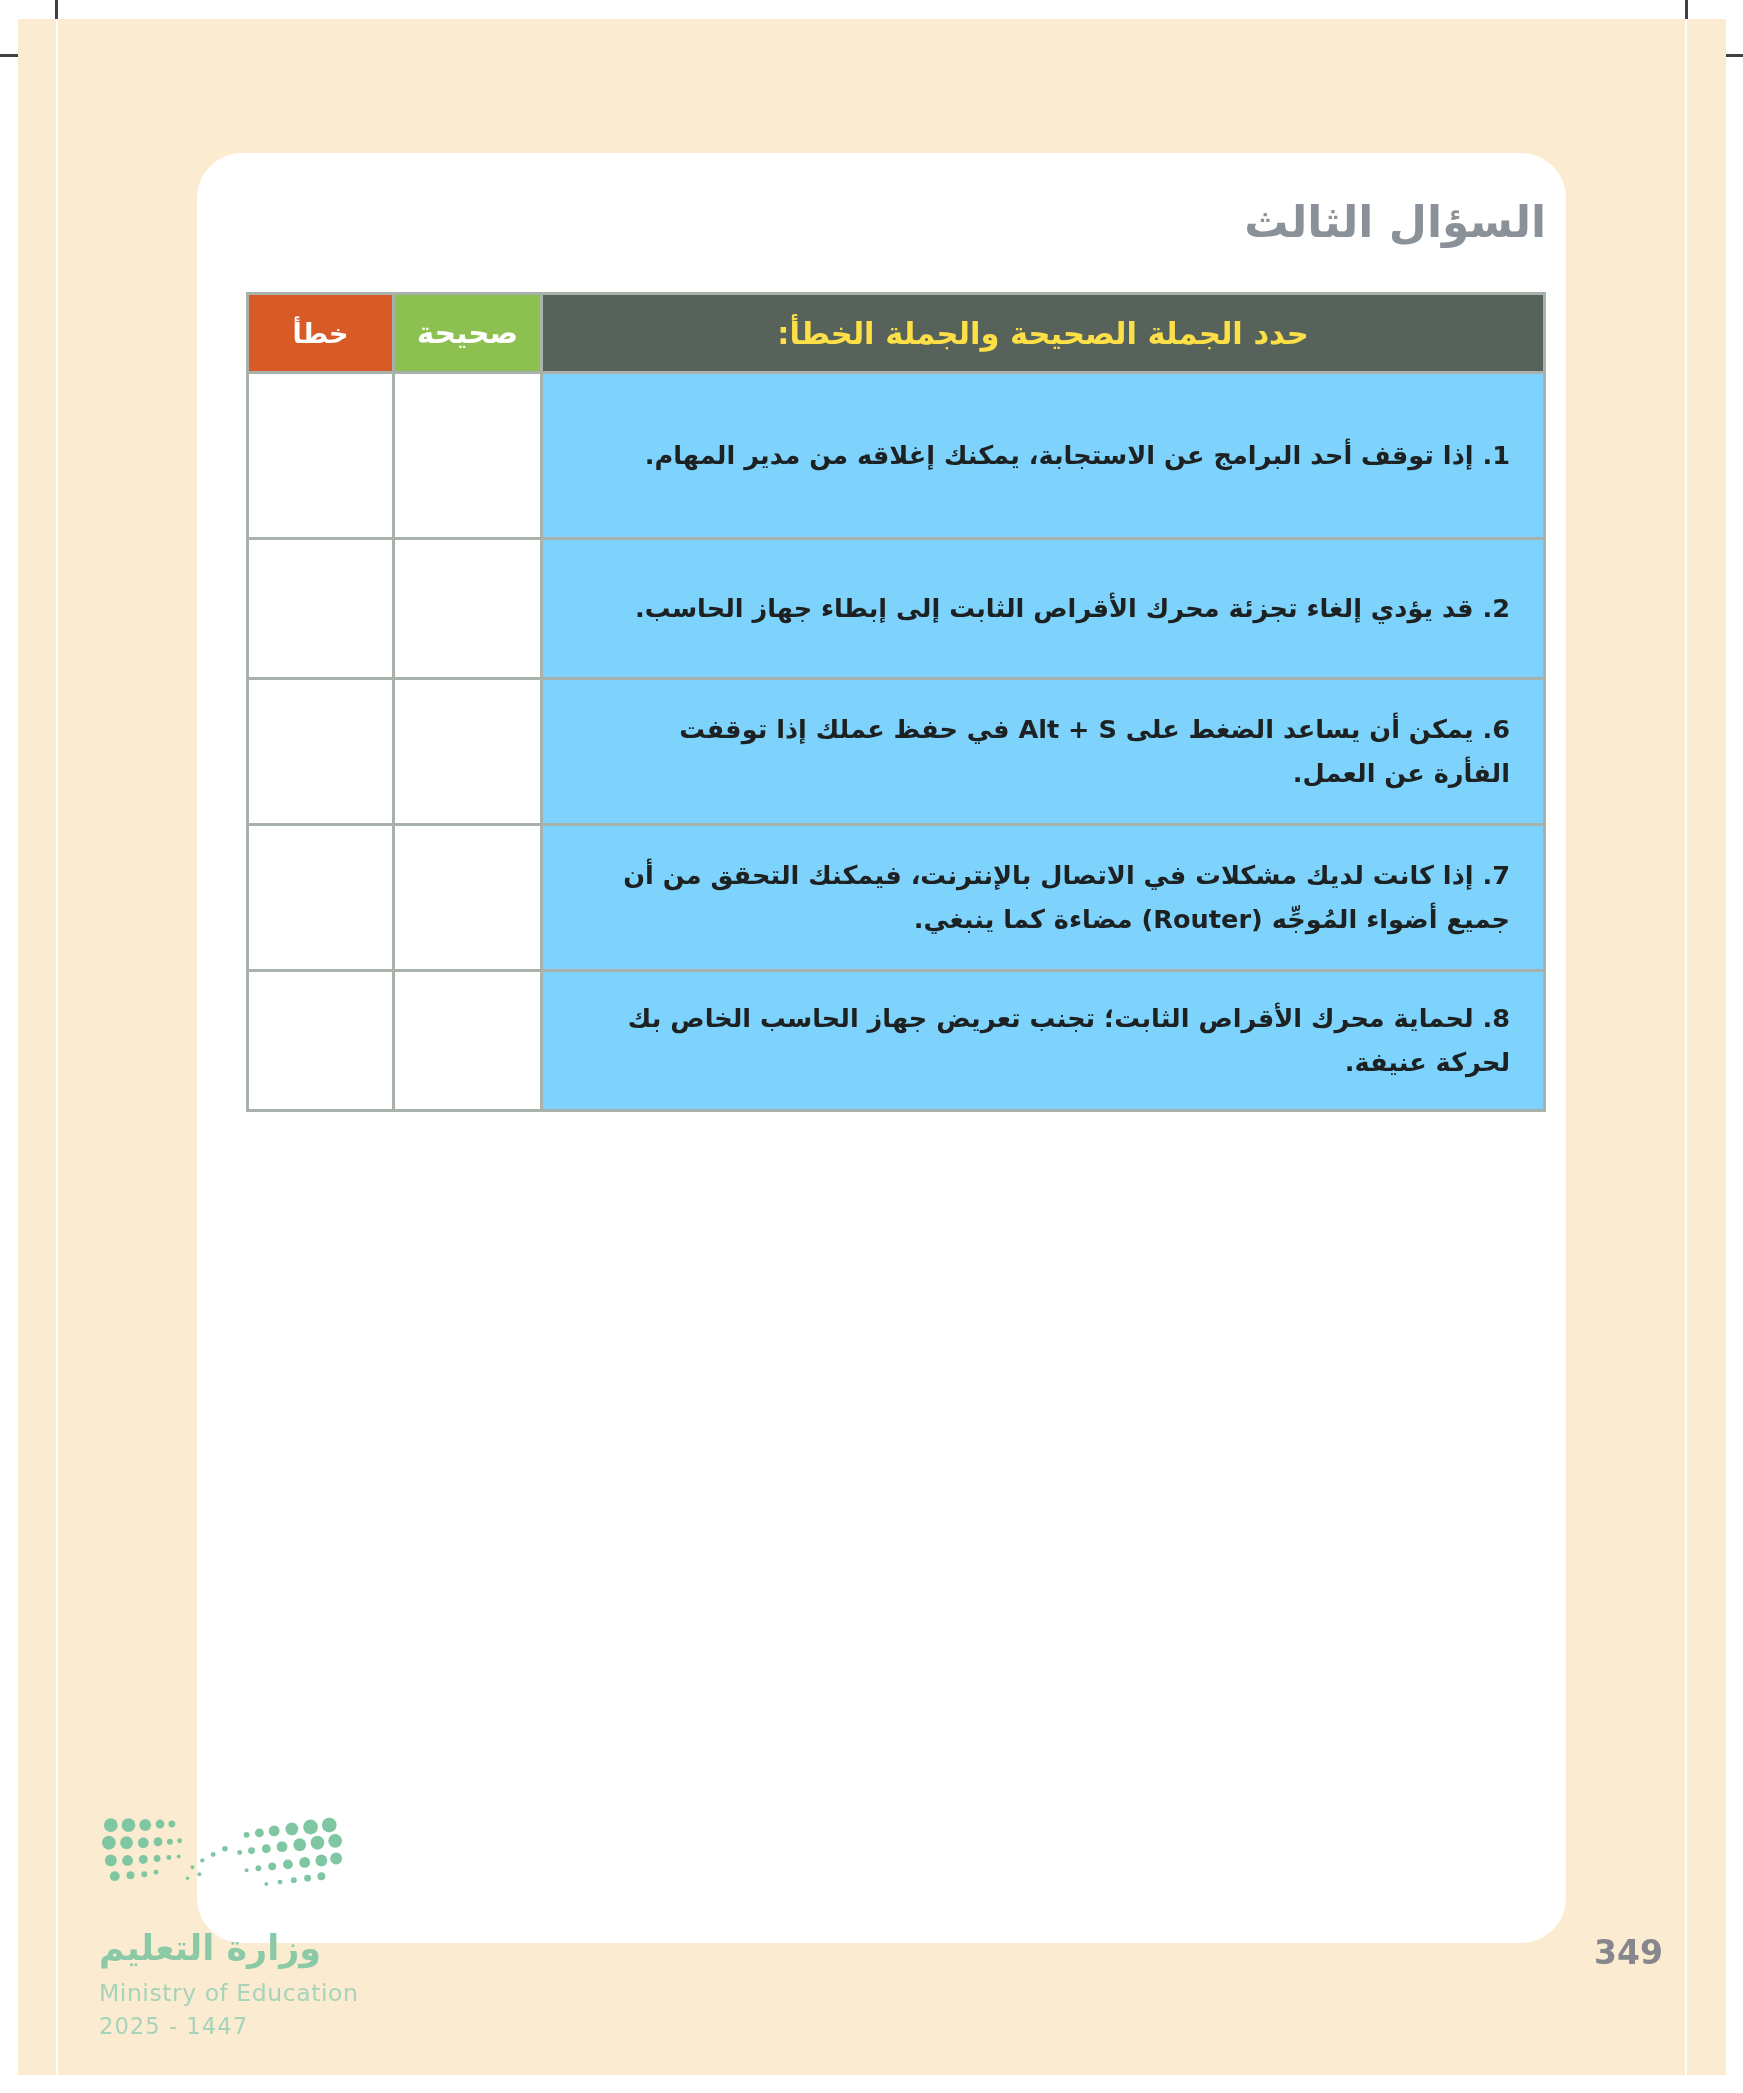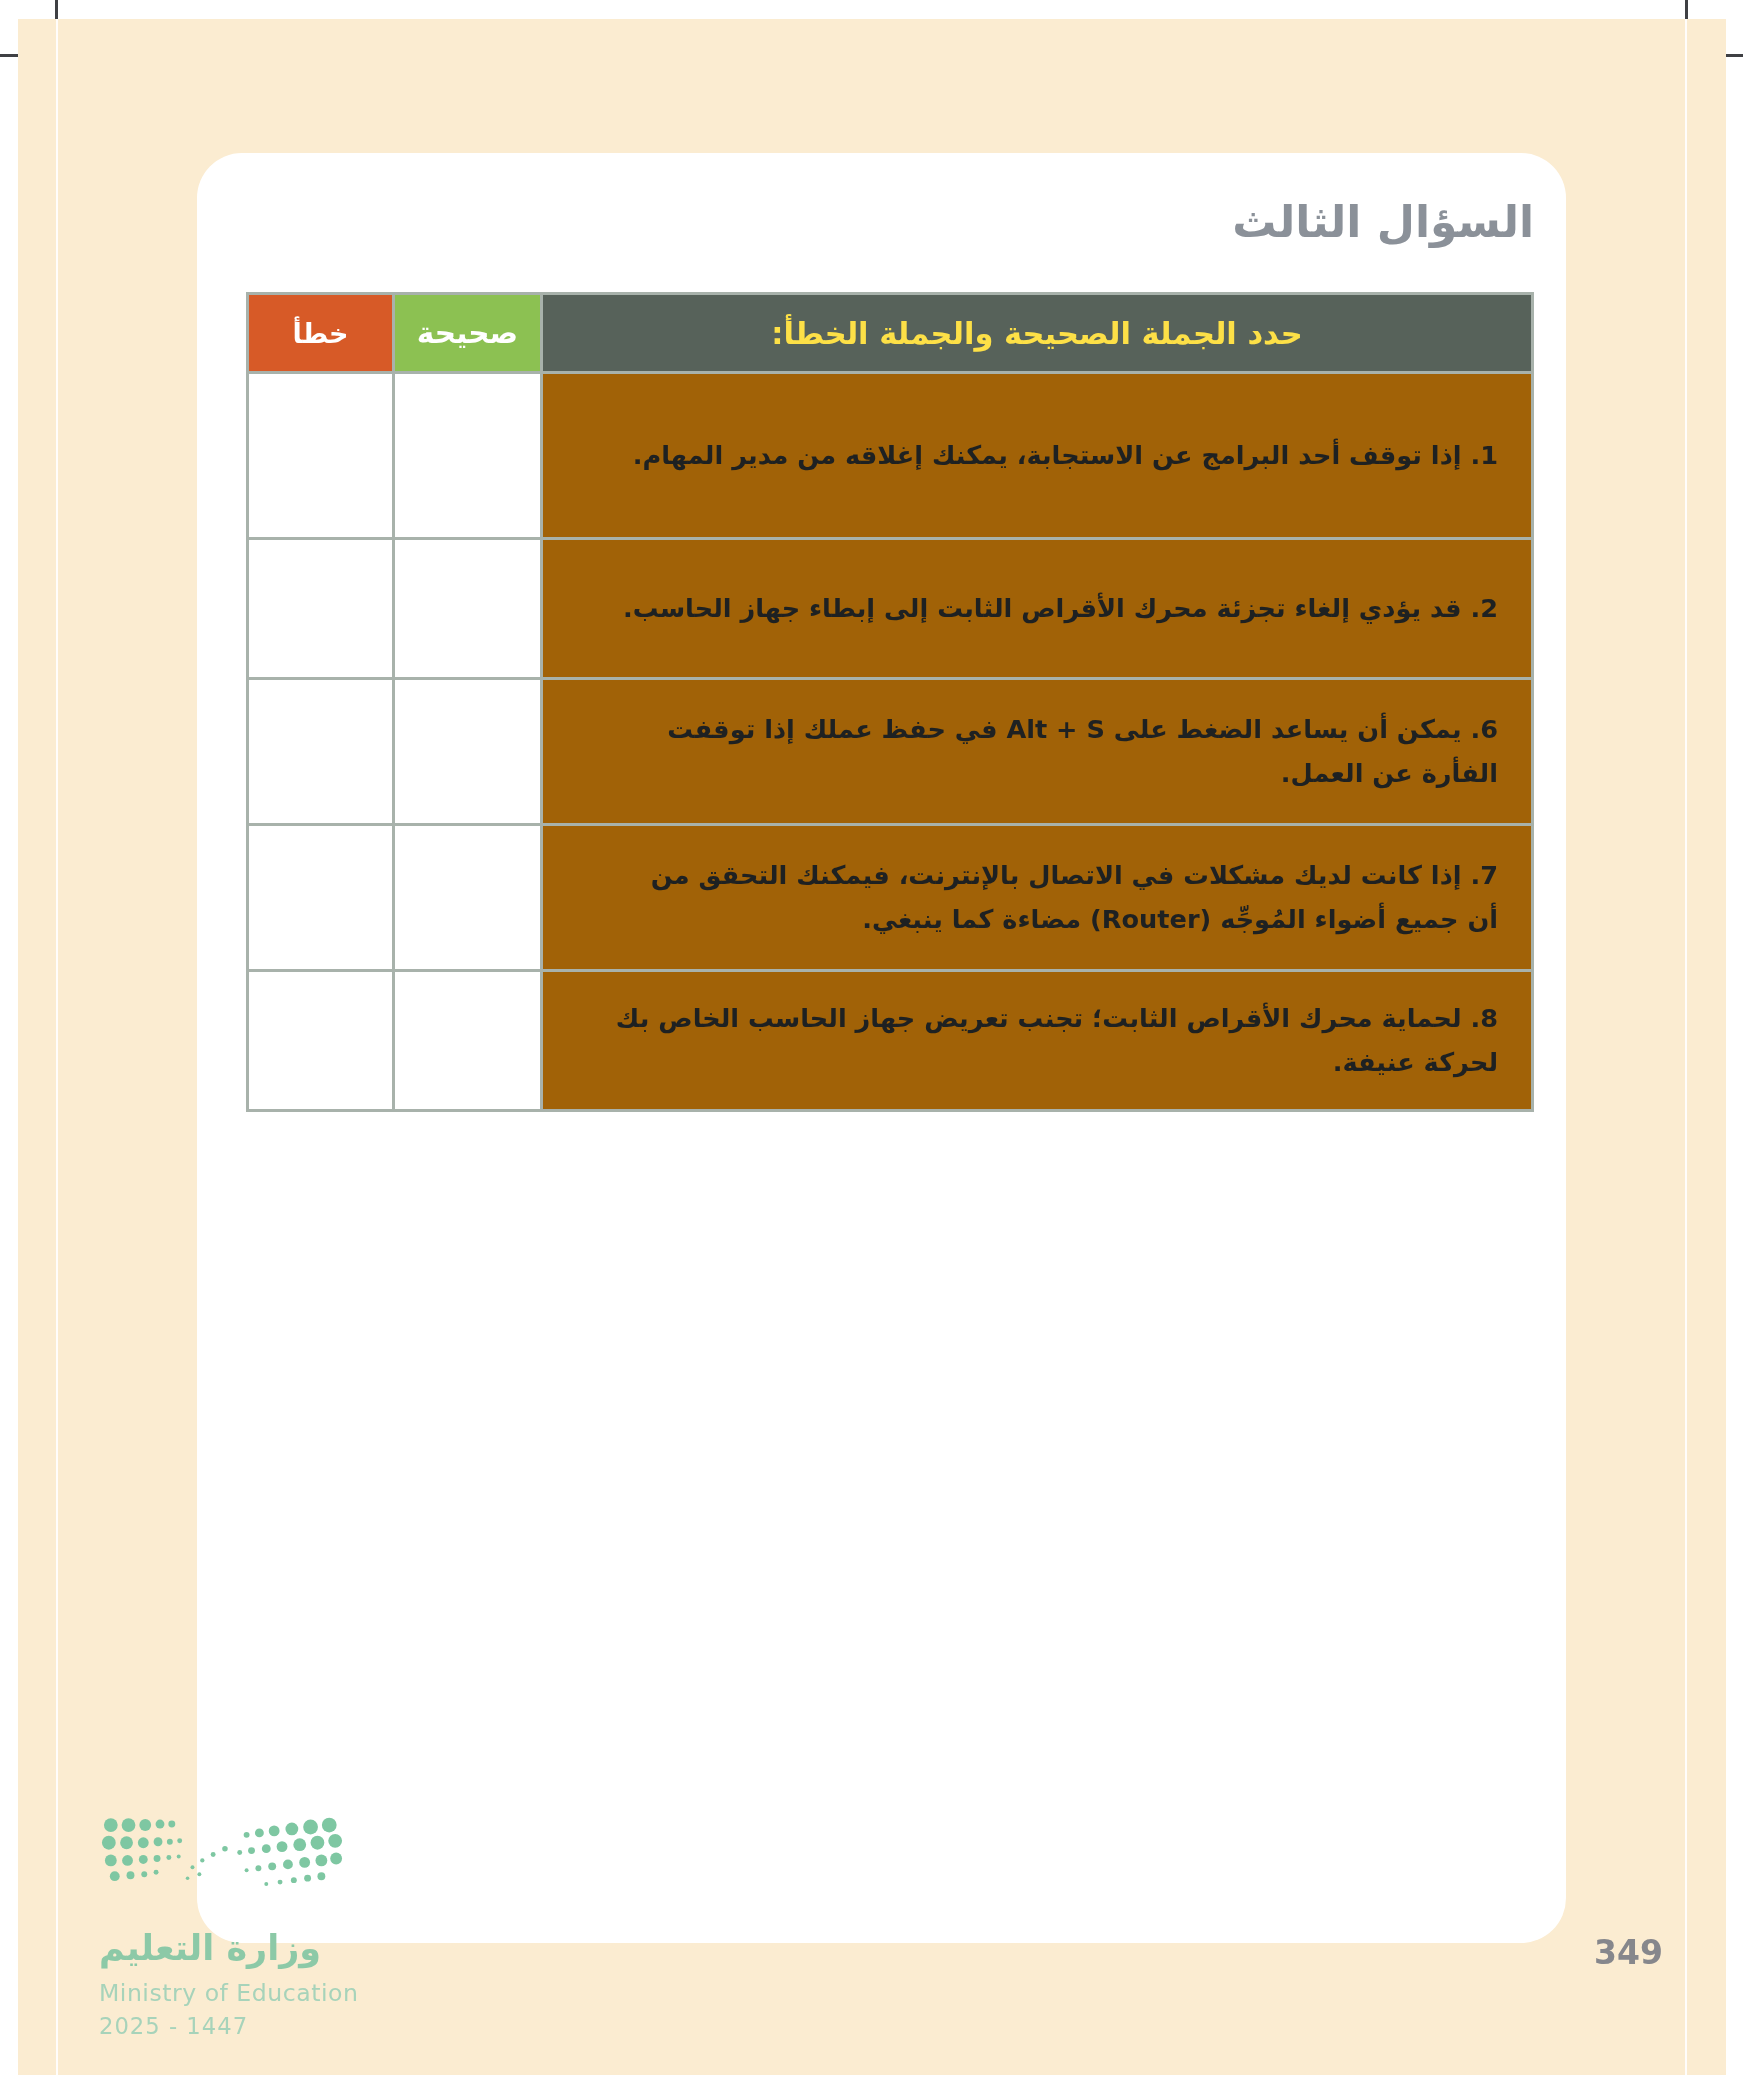--- a/index.html
+++ b/index.html
@@ -19,36 +19,36 @@
   .mark-h-tr { left:1700px; top:54px; width:43px; height:3px; }
 
   
   .guide { position:absolute; top:18.7px; width:2px; height:2056px; background:rgba(255,255,255,.9); }
   .guide-l { left:56px; }
   .guide-r { left:1685px; }
 
   
   .card { position:absolute; left:197px; top:153px; width:1369px; height:1790px;
           background:#ffffff; border-radius:45px; }
-  .card-content { padding:43px 32px 0 49px; }
+  .card-content { padding:43px 20px 0 49px; }
 
   .page-title { direction:rtl; text-align:right; font-size:44px; font-weight:bold;
                 color:#8b9199; margin:0 0 45px 0; letter-spacing:0; }
 
   table.tf { width:100%; border-collapse:collapse; direction:rtl; }
   table.tf th, table.tf td { border:3px solid #a8b2ab; }
 
   th.th-statement { background:#57625a; color:#fde047; font-size:30.5px; font-weight:bold;
                     text-align:center; height:79px; }
   th.th-correct { background:#8cc152; color:#ffffff; font-size:29.6px; font-weight:bold;
                   width:148px; text-align:center; }
   th.th-wrong { background:#d75a27; color:#ffffff; font-size:27px; font-weight:bold;
                 width:146px; text-align:center; }
 
-  td.td-statement { background:#a16207; color:#1e2122; font-size:25.6px; font-weight:bold;
+  td.td-statement { background:#7dd3fc; color:#1e2122; font-size:25.6px; font-weight:bold;
                     text-align:right; vertical-align:middle; line-height:1.7;
                     padding:9.9px 33px 9.9px 69px; }
   td.td-box { background:#ffffff; }
 
   tbody tr:nth-child(1) { height:166px; }
   tbody tr:nth-child(2) { height:140px; }
   tbody tr:nth-child(3) { height:146px; }
   tbody tr:nth-child(4) { height:146px; }
   tbody tr:nth-child(5) { height:140px; }
   tbody tr:nth-child(6) { height:138px; }

